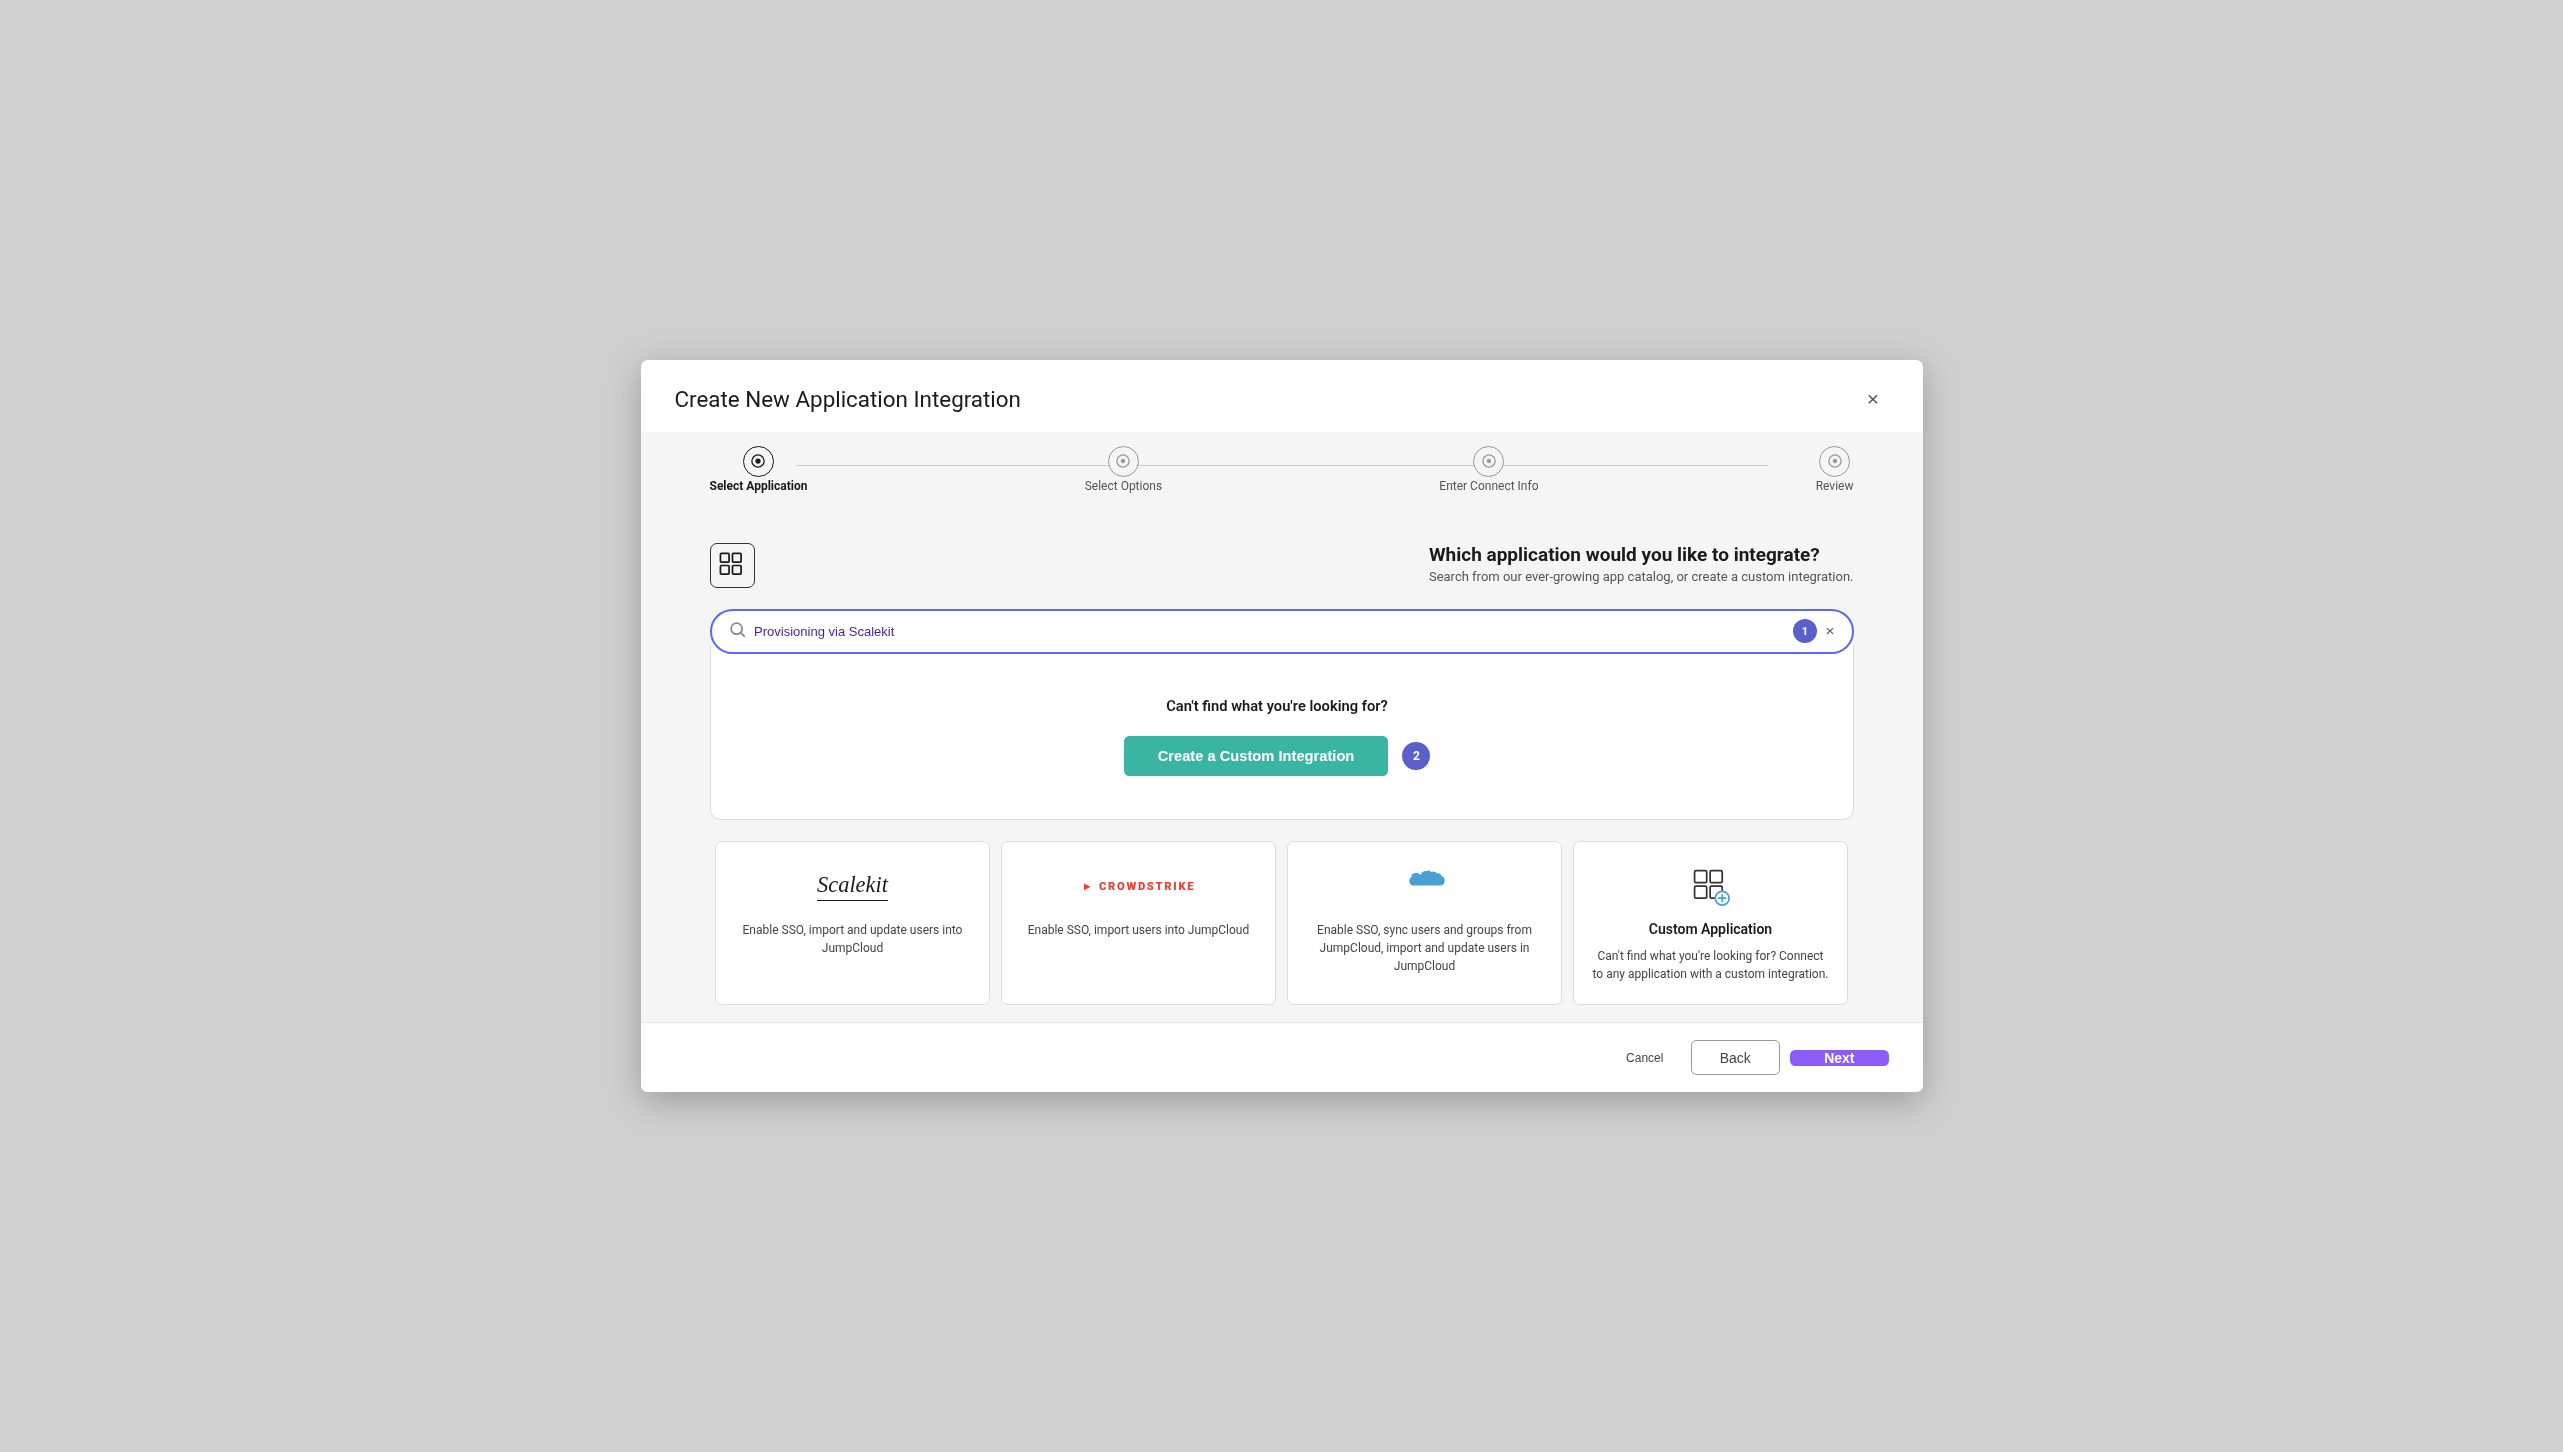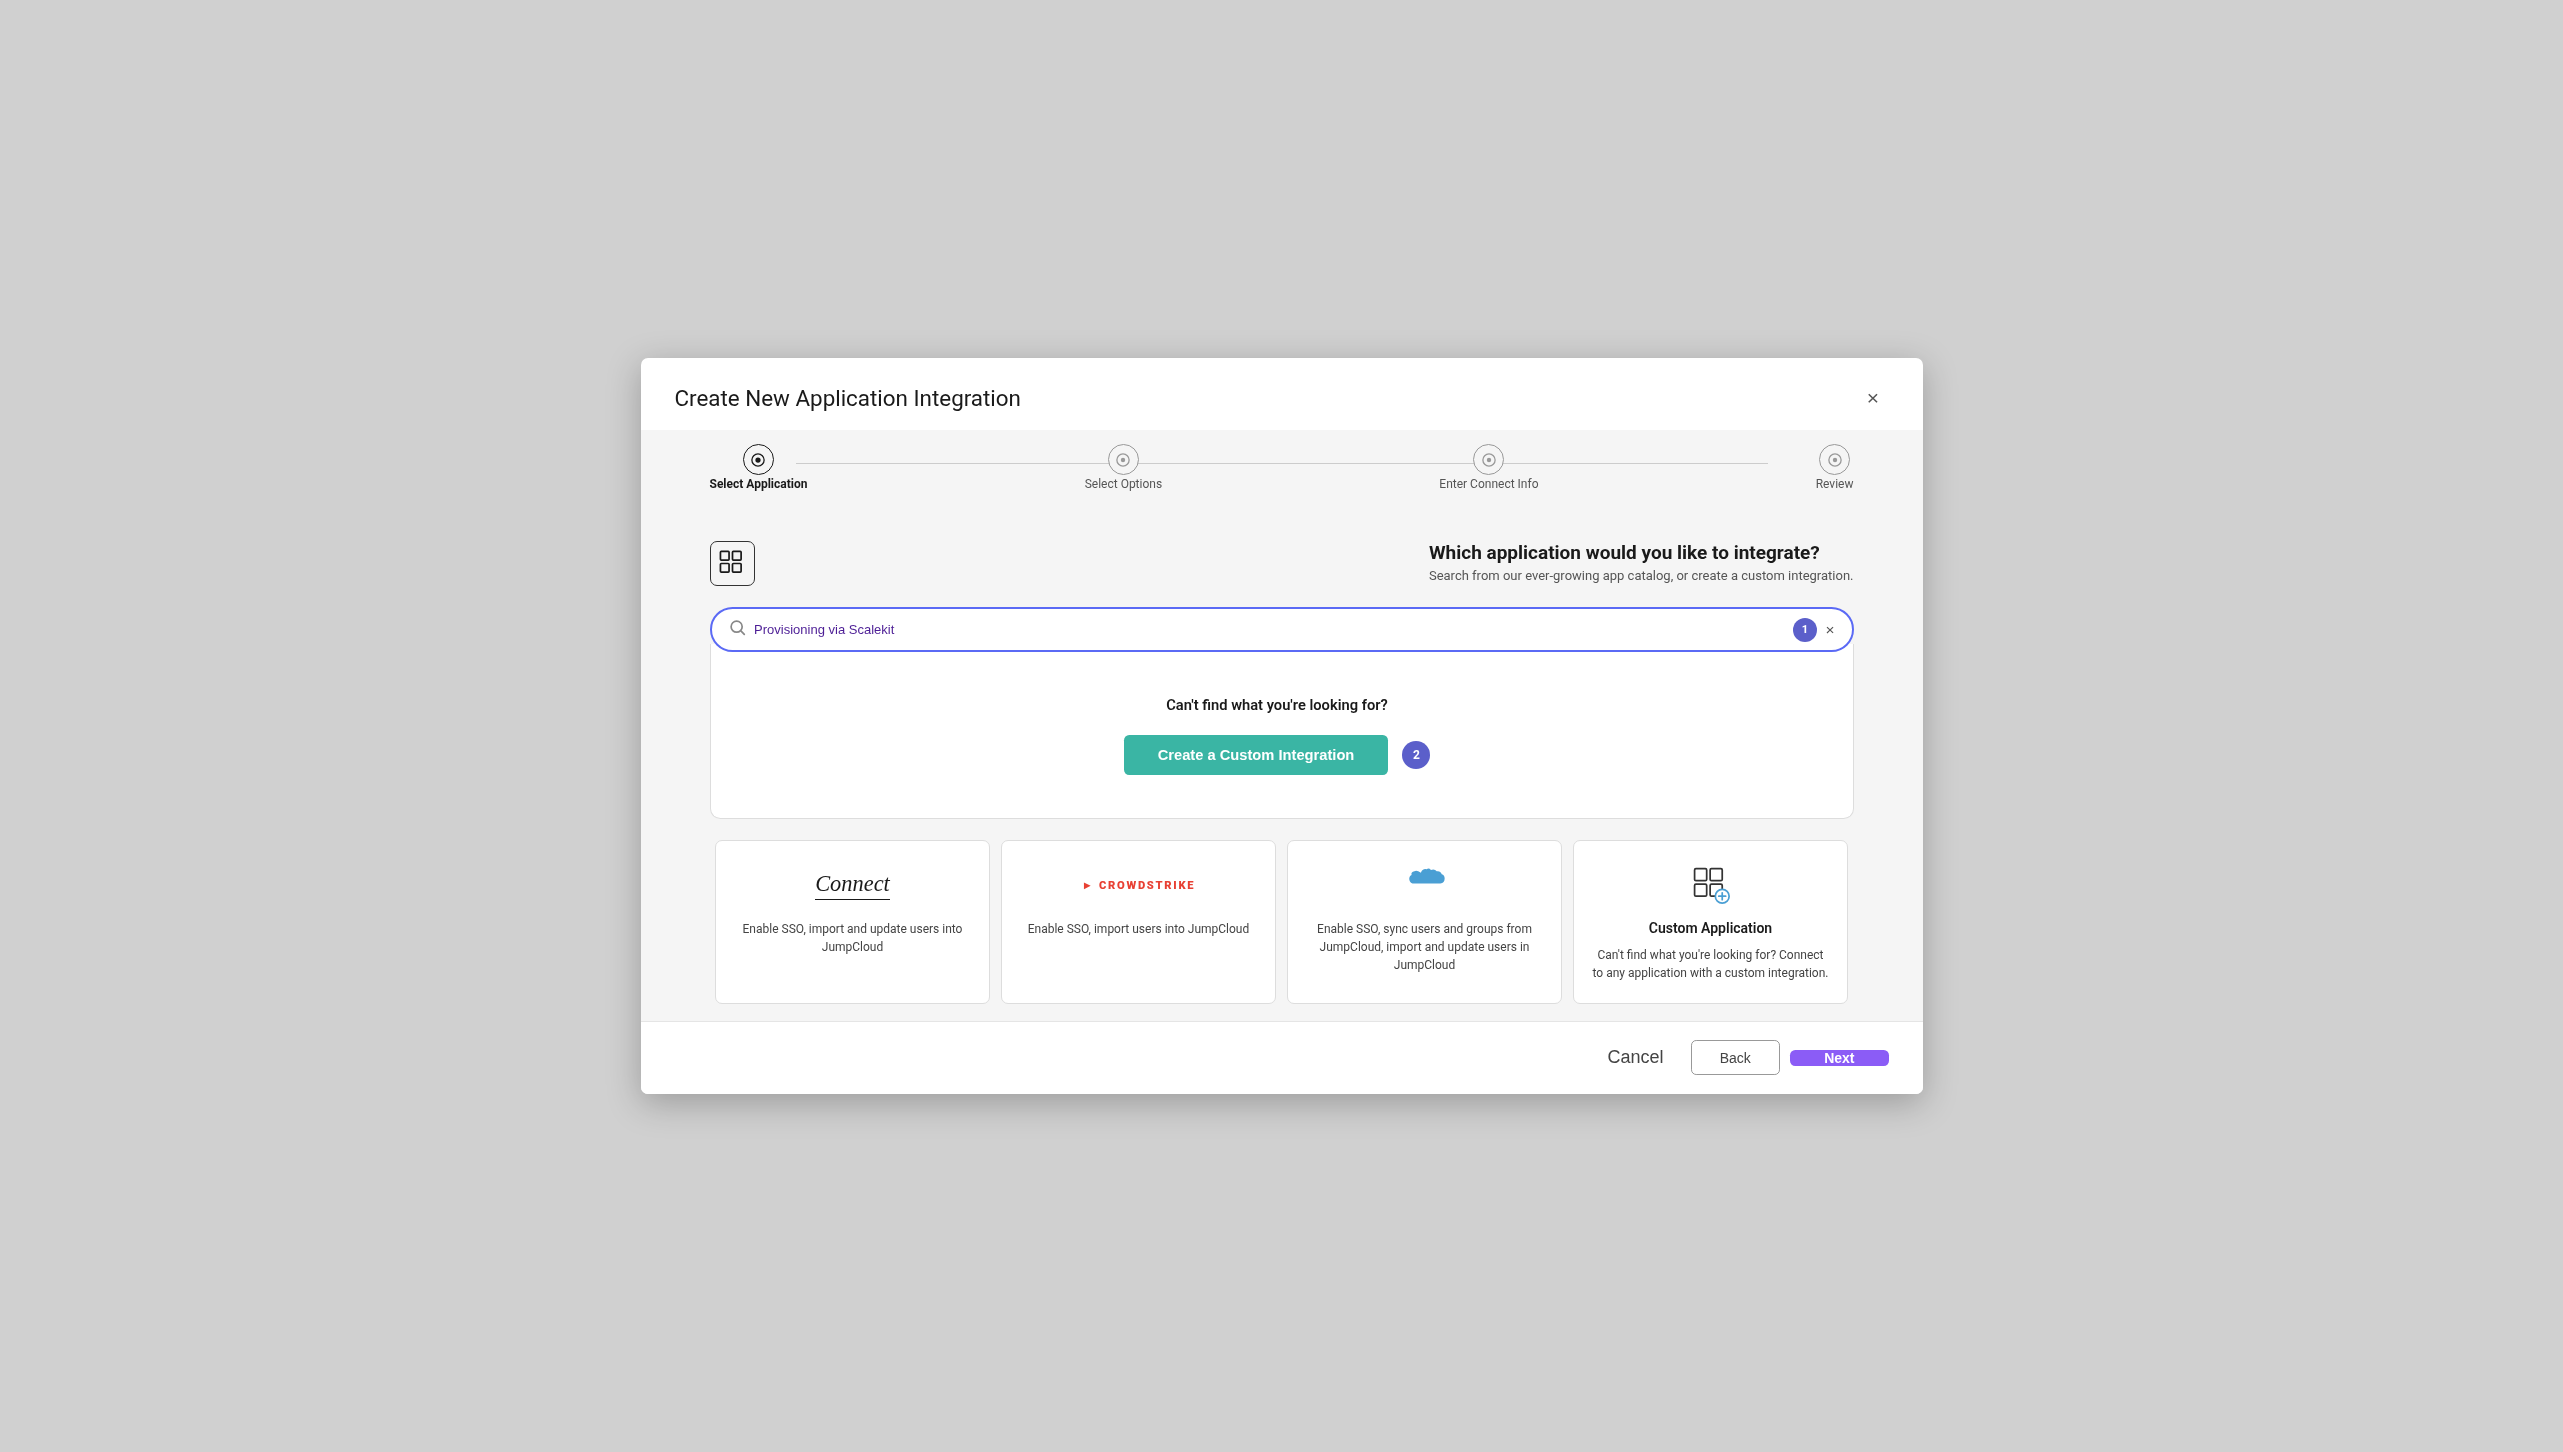--- a/index.html
+++ b/index.html
@@ -271,21 +271,21 @@
       align-items: center;
       justify-content: flex-end;
       gap: 10.3px;
       padding: 17px 34px;
       background: #fff;
       border-top: 0.9px solid #e5e5e5;
     }
     .footer-cancel {
       background: none;
       border: none;
-      font-size: 18px;
+      font-size: 12px;
       color: #444;
       cursor: pointer;
       padding: 8.6px 17px;
     }
     .footer-back {
       background: #fff;
       border: 1.3px solid #999;
       border-radius: 5.2px;
       font-size: 14px;
       color: #444;
@@ -406,21 +406,21 @@
           <button class="custom-integration-btn">Create a Custom Integration</button>
           <div class="badge-2">2</div>
         </div>
       </div>
     </div>
 
     <div class="app-cards-row">
 
       <div class="app-card">
         <div class="app-card-logo">
-          <span class="personio-logo">Connect</span>
+          <span class="personio-logo">Scalekit</span>
         </div>
         <p class="app-card-desc">Enable SSO, import and update users into JumpCloud</p>
       </div>
 
       <div class="app-card">
         <div class="app-card-logo">
           <span style="font-size:11.2px; font-weight:900; color:#e84033; letter-spacing:1.7px; text-transform:uppercase;">
             ► CROWDSTRIKE
           </span>
         </div>

